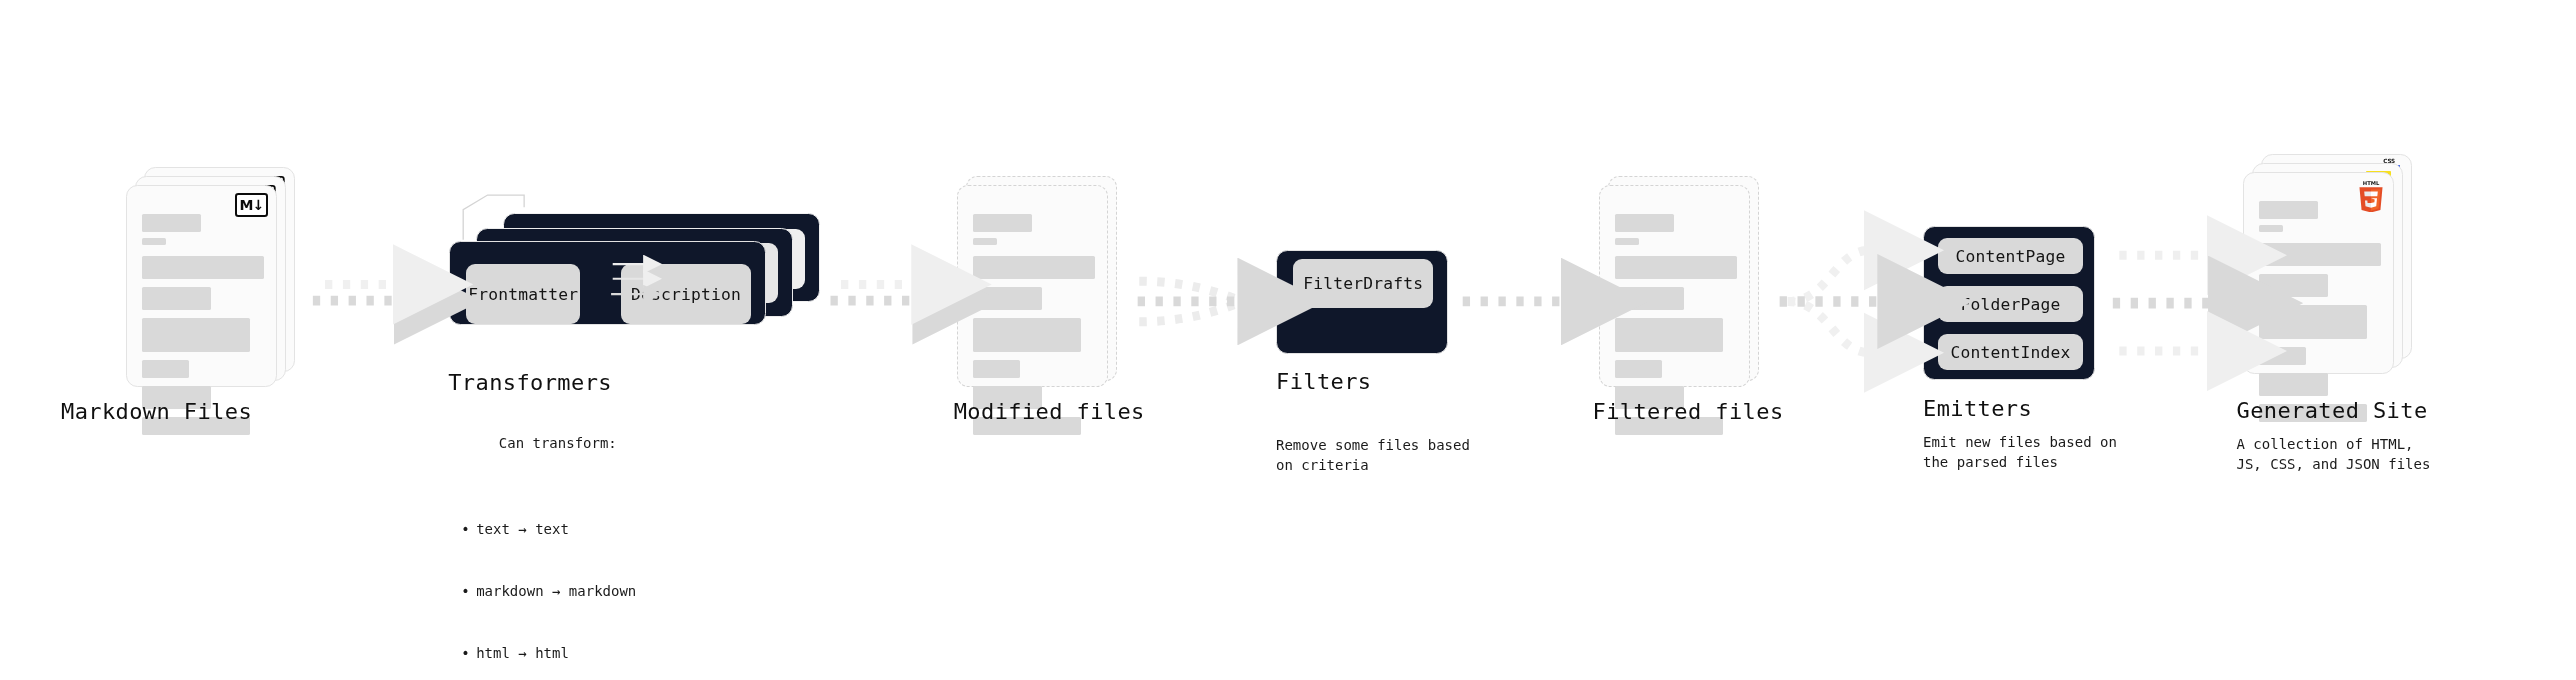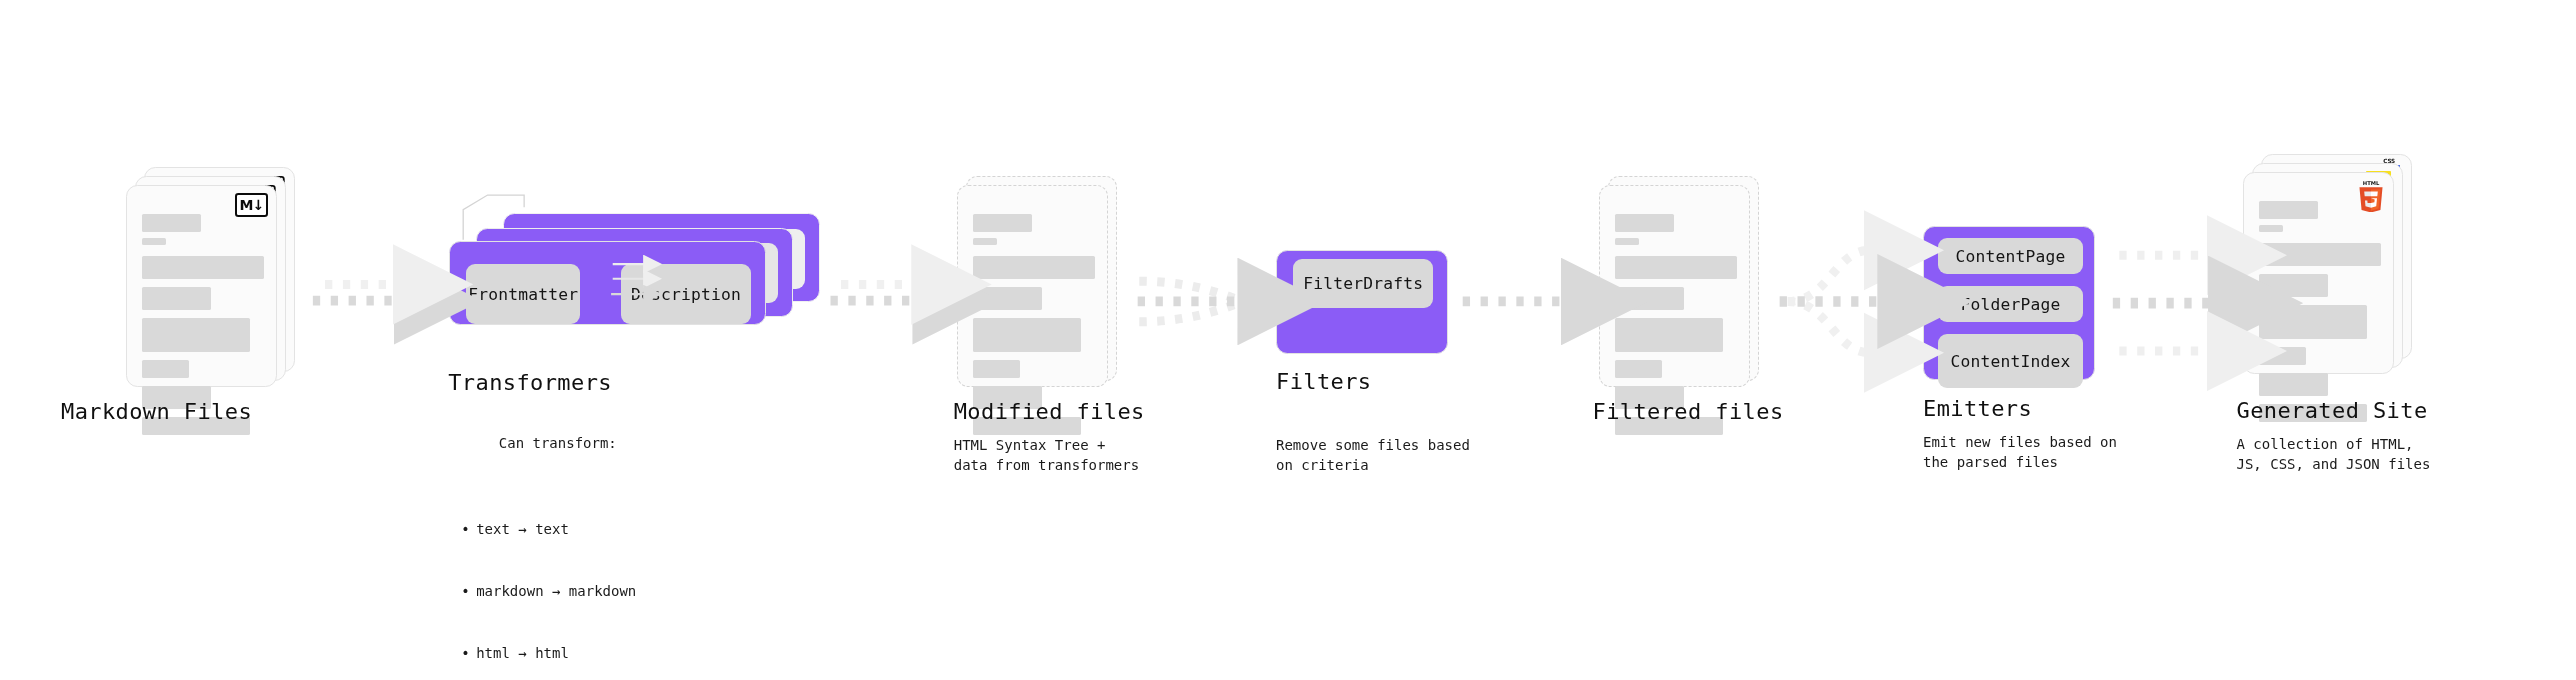--- a/index.html
+++ b/index.html
@@ -39,21 +39,21 @@
   .html5{width:28px;height:32.5px;display:block;}
   .css-chip{width:21px;height:7.3px;background:#264de4;border-radius:0.8px;position:relative;}
   .css-chip:before{content:"CSS";position:absolute;left:0;top:-7.3px;width:21px;
     font-family:"DejaVu Sans","Liberation Sans",sans-serif;font-size:5.7px;font-weight:700;
     color:#111;text-align:center;letter-spacing:-0.2px;}
   .js-chip{width:24.4px;height:17px;background:#f7df1e;border-radius:0.8px;}
 
   
   .groupbox{
     position:absolute;box-sizing:border-box;border-radius:11.4px;
-    background:#8b5cf6;border:1.4px solid #e2e2e2;
+    background:#0f172a;border:1.4px solid #e2e2e2;
   }
   .groupbox.ghost2{border-color:#f1f1f1;}
   .groupbox.ghost1{border-color:#ececec;}
 
   .chip{
     position:absolute;box-sizing:border-box;border-radius:9px;
     background:#d9d9d9;display:flex;align-items:center;justify-content:center;
     font-size:16.3px;color:#141414;white-space:nowrap;letter-spacing:0.2px;
   }
   .chip.g2{background:#efefef;color:transparent;}
@@ -153,22 +153,20 @@
             <div class="bar" style="width: 122px; height: 23px; margin-bottom: 8.1px;"></div>
             <div class="bar" style="width: 69px; height: 23px; margin-bottom: 8.1px;"></div>
             <div class="bar" style="width: 108px; height: 34px; margin-bottom: 8.1px;"></div>
             <div class="bar" style="width: 47px; height: 18px; margin-bottom: 8.1px;"></div>
             <div class="bar" style="width: 69px; height: 23px; margin-bottom: 8.1px;"></div>
             <div class="bar" style="width: 108px; height: 18px; margin-bottom: 0px;"></div>
           </div>
       </div>
     </div>
     <div class="title" style="left:-3.3px;top:232px;">Modified files</div>
-    <div class="sub" style="left:-3.3px;top:268px;">HTML Syntax Tree +
-data from transformers</div>
   </div>
 
   <div class="stage" style="left:1276px;top:250px;">
     <div class="groupbox" style="left:0;top:0;width:172px;height:104px;">
       <div class="chip" style="left:16.3px;top:8px;width:140px;height:49px;">FilterDrafts</div>
     </div>
     <div class="title" style="left:0px;top:119px;">Filters</div>
     <div class="sub" style="left:0px;top:156px;margin-top:29px;">Remove some files based
 on criteria</div>
   </div>
@@ -189,21 +187,21 @@
           </div>
       </div>
     </div>
     <div class="title" style="left:-6.5px;top:232px;">Filtered files</div>
   </div>
 
   <div class="stage" style="left:1923px;top:226px;">
     <div class="groupbox" style="left:0;top:0;width:172px;height:154px;">
       <div class="chip" style="left:14px;top:11.4px;width:145px;height:36px;">ContentPage</div>
       <div class="chip" style="left:14px;top:59px;width:145px;height:36px;">FolderPage</div>
-      <div class="chip" style="left:14px;top:107px;width:145px;height:54px;">ContentIndex</div>
+      <div class="chip" style="left:14px;top:107px;width:145px;height:36px;">ContentIndex</div>
     </div>
     <div class="title" style="left:0px;top:170px;">Emitters</div>
     <div class="sub" style="left:0px;top:206px;">Emit new files based on
 the parsed files</div>
   </div>
 
   <div class="stage" style="left:2243px;top:154px;">
     <div class="docstack">
       <div class="doc back2">
         <div class="badge" style="top:9.8px;right:11.4px;">

